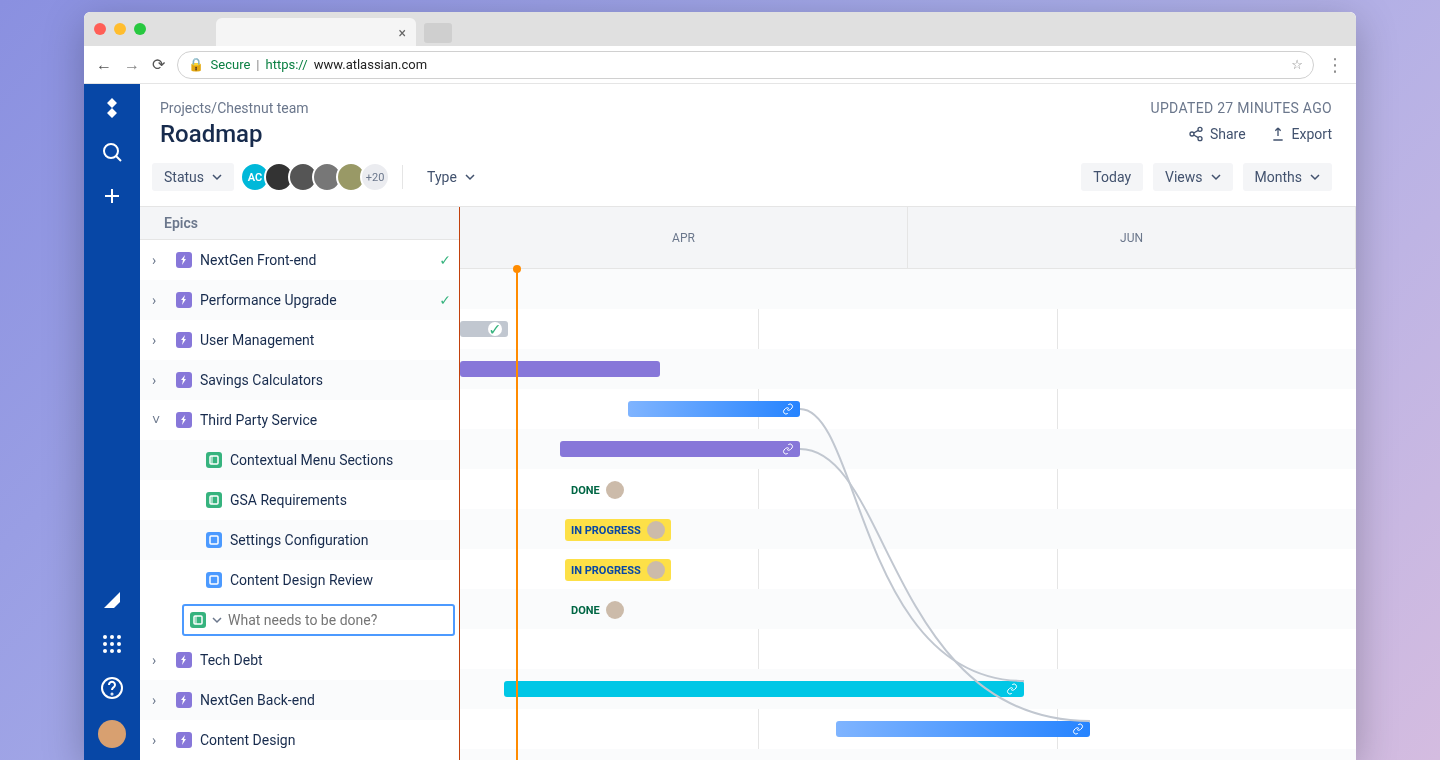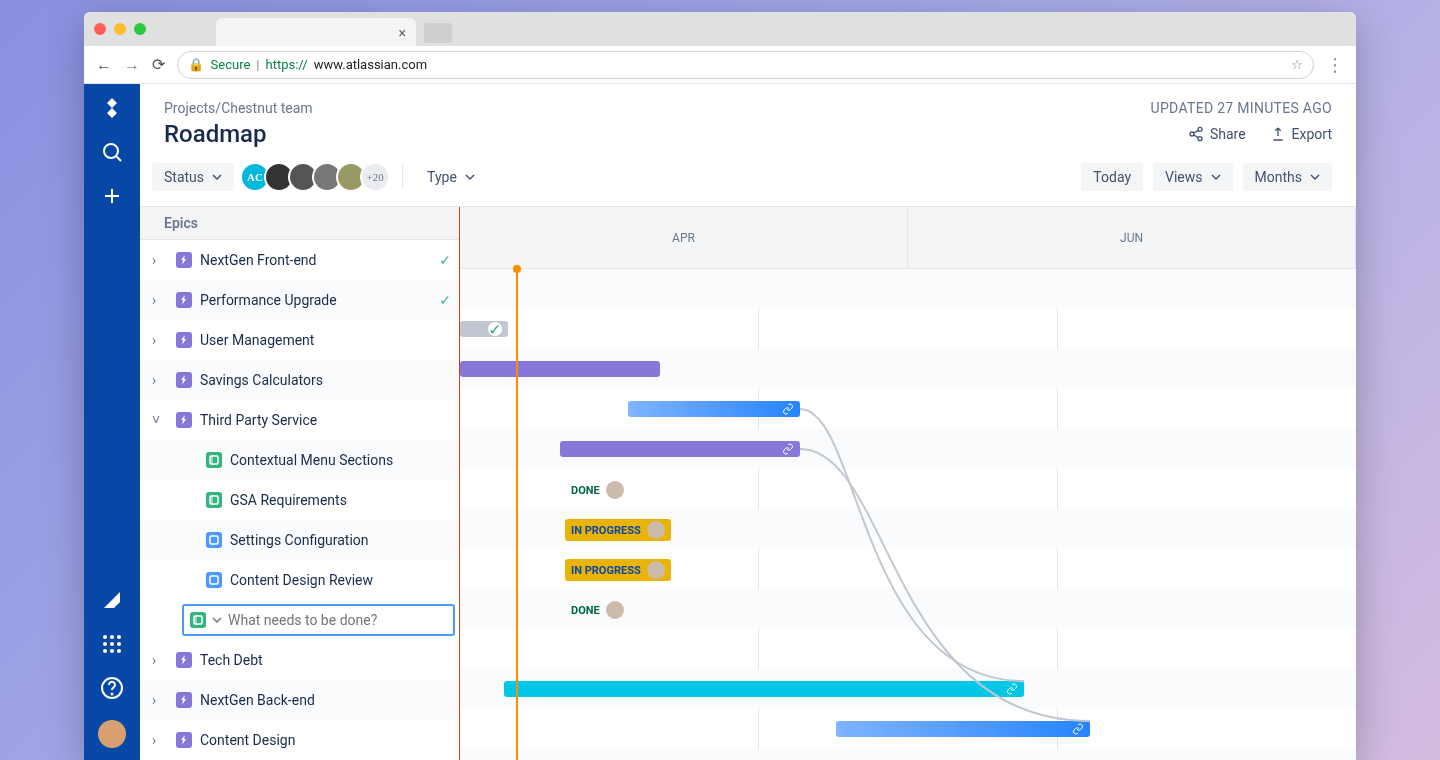--- a/index.html
+++ b/index.html
@@ -21,32 +21,32 @@
 .proto{color:#0b8043;}
 .dom{color:#222;}
 .star{margin-left:auto;color:#888;}
 .menu-dots{color:#888;font-size:18px;}
 .app { flex:1; display:flex; overflow:hidden; }
 .sidebar { width:56px; background:#0747a6; display:flex; flex-direction:column; align-items:center; padding-top:12px; gap:20px; color:#fff; }
 .sidebar .sp { flex:1; }
 .sidebar svg,.sidebar .icn{ width:24px; height:24px; }
 .avatar-s { width:28px; height:28px; border-radius:50%; background:#d8a070; margin-bottom:12px; overflow:hidden; }
 .main { flex:1; display:flex; flex-direction:column; overflow:hidden; }
-.hdr { padding:16px 24px 0 24px; }
+.hdr { padding:16px 24px 0 8px;margin-left:12px; }
 .crumb { font-size:14px; color:#6b778c; display:flex; align-items:center; }
 .crumb .upd { margin-left:auto; font-size:14px; letter-spacing:.3px; }
 .title-row { display:flex; align-items:center; margin-top:4px; }
 .title { font-size:24px; font-weight:500; color:#172b4d; }
 .title-actions { margin-left:auto; display:flex; gap:24px; align-items:center; color:#42526e; font-size:14px; }
 .title-actions .act { display:flex; align-items:center; gap:6px; cursor:pointer;justify-content:center; }
 .toolbar { display:flex; align-items:center; padding:14px 24px 14px 12px; gap:12px; }
 .pill { background:#f4f5f7; border-radius:3px; padding:6px 12px; display:flex; align-items:center; gap:8px; font-size:14px; color:#42526e; cursor:pointer; }
 .pill.plain { background:transparent; }
 .avatars { display:flex; align-items:center; }
-.av { width:30px; height:30px; border-radius:50%; border:2px solid #fff; margin-left:-6px; background:#888; display:flex; align-items:center; justify-content:center; font-size:11px; color:#fff; font-weight:600;font-family:Liberation Serif, serif; }
+.av { width:30px; height:30px; border-radius:50%; border:2px solid #fff; margin-left:-6px; background:#888; display:flex; align-items:center; justify-content:center; font-size:11px; color:#fff; font-weight:600; }
 .av.initial{background:#00b8d9;}
 .av.more{background:#ebecf0;color:#6b778c;font-weight:400;}
 .divider { width:1px; height:24px; background:#e5e5e5; }
 .tb-right { margin-left:auto; display:flex; gap:10px; }
 .grid { flex:1; display:flex; overflow:hidden; border-top:1px solid #e5e5e5; position:relative; }
 .epics-col { width:320px; border-right:1px solid #c2410c; display:flex; flex-direction:column; background:#fff; }
 .epics-hdr { height:62px; background:#f4f5f7; display:flex; align-items:center; padding:0 24px; font-size:14px; font-weight:600; color:#6b778c; border-bottom:1px solid #e5e5e5; }
 .epic-row { height:40px; display:flex; align-items:center; padding:0 8px 0 12px; font-size:14px; color:#172b4d; gap:8px; }
 .epic-row:nth-child(even){background:#fafbfc;}
 .chev { width:16px; color:#6b778c; cursor:pointer; }
@@ -69,21 +69,21 @@
 .tl-row:nth-child(even){background:#fafbfc;}
 .bar { position:absolute; height:16px; top:12px; border-radius:3px; display:flex; align-items:center; justify-content:flex-end; padding:0 6px; }
 .bar.purple{background:#8777d9;}
 .bar.blue{background:linear-gradient(90deg,#7fb4ff,#2684ff);}
 .bar.teal{background:#00c7e6;}
 .bar.gray{background:#c1c7d0;}
 .bar .link-ic{color:#fff;}
 .bar .done-ic{background:#fff;border-radius:50%;width:14px;height:14px;color:#36b37e;display:flex;align-items:center;justify-content:center;}
 .status-chip { position:absolute; top:10px; font-size:11px; font-weight:700; padding:2px 6px; border-radius:3px; display:flex; align-items:center; gap:6px; }
 .status-chip.done{color:#006644;}
-.status-chip.prog{color:#0747a6;background:#eab308;justify-content:flex-end;}
+.status-chip.prog{color:#0747a6;background:#fde047;justify-content:flex-end;}
 .status-av{width:18px;height:18px;border-radius:50%;background:#cba;}
 .today-line { position:absolute; top:0; bottom:0; width:2px; background:#ff8b00; z-index:5; }
 .today-line::before { content:''; position:absolute; top:-4px; left:-3px; width:8px; height:8px; background:#ff8b00; border-radius:50%; }
 svg.dep { position:absolute; top:0; left:0; pointer-events:none; overflow:visible; z-index:2; }
 </style>
 </head>
 <body>
 
 <div class="browser">
   <div class="chrome-tabs">

